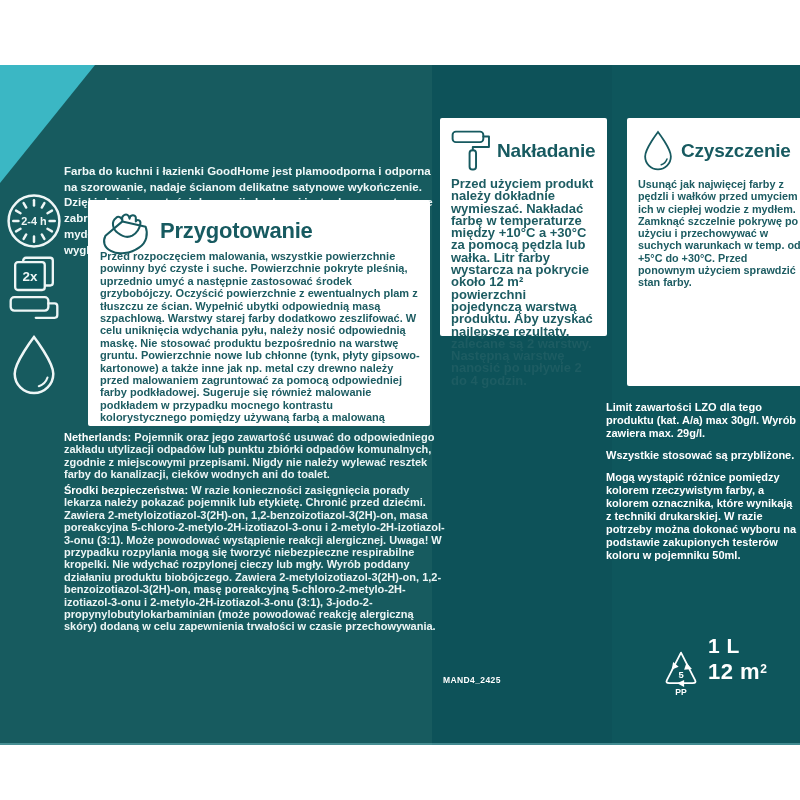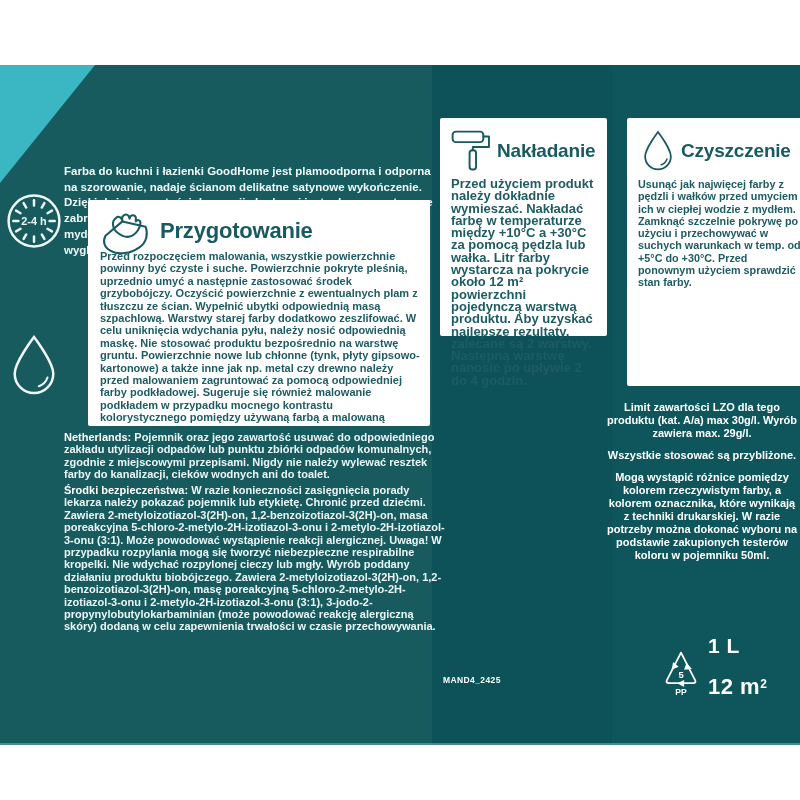--- a/index.html
+++ b/index.html
@@ -29,31 +29,31 @@
   .panel-przygotowanie .body{left:12px;right:10px;top:50px;font-size:11px;line-height:12.4px;}
   .panel-nakladanie .body{left:11px;right:9px;top:60px;font-size:13px;line-height:12.3px;}
   .panel-czyszczenie .body{left:11px;right:22px;top:60px;font-size:10.8px;line-height:12.3px;}
   .icon-box{position:absolute;}
   
   .finetext{position:absolute;left:64px;width:382px;font-size:11px;line-height:12.4px;
     font-weight:600;color:#ecf5f5;}
   .finetext .lead{font-weight:bold;color:#ffffff;}
   .disposal{top:366px;}
   .safety{top:419px;}
-  .voc{position:absolute;left:606px;top:336px;width:192px;text-align:center;
+  .voc{position:absolute;left:606px;top:336px;width:192px;text-align:left;
     color:#ffffff;font-size:11px;line-height:13px;font-weight:bold;}
   .voc p{margin:0 0 9px 0;}
   .manufacturer{position:absolute;left:443px;top:524px;width:170px;
     font-size:8px;line-height:8.7px;font-weight:600;color:#e9f3f3;}
   .manufacturer .line{display:block;}
   .manufacturer .tel{display:block;margin-top:3px;}
   .mand-code{position:absolute;left:443px;top:610px;font-size:8.5px;font-weight:bold;
     letter-spacing:0.4px;color:#ffffff;}
   .specs{position:absolute;left:708px;top:570px;color:#ffffff;font-weight:bold;line-height:1;}
-  .specs .volume{font-size:21px;display:block;margin-bottom:20px;letter-spacing:0.5px;}
+  .specs .volume{font-size:21px;display:block;margin-bottom:5px;letter-spacing:0.5px;}
   .specs .coverage{font-size:22px;display:block;letter-spacing:0.5px;}
   .specs sup{font-size:12px;vertical-align:6px;}
   .recycle{position:absolute;left:663px;top:583px;width:36px;height:48px;}
   svg{display:block;}
   svg text{font-family:"Liberation Sans","DejaVu Sans",sans-serif;}
 </style>
 </head>
 <body>
 
 <div id="stage">
@@ -76,20 +76,29 @@
         <line x1="27" y1="47" x2="27" y2="42"></line>
           <line x1="17" y1="44.3" x2="19.5" y2="40"></line>
         <line x1="9.7" y1="37" x2="14" y2="34.5"></line>
           <line x1="7" y1="27" x2="12" y2="27"></line>
         <line x1="9.7" y1="17" x2="14" y2="19.5"></line>
           <line x1="17" y1="9.7" x2="19.5" y2="14"></line>
         <text x="27" y="31" text-anchor="middle" font-size="10.5" font-weight="bold" fill="#eef6f6" stroke="none">2-4 h</text>
       </svg>
     </div>
 
+    <div class="icon-box" style="left:8px;top:189px;">
+      <svg width="52" height="72" viewBox="0 0 58 78" fill="none" stroke="#eef6f6" stroke-width="2.6" stroke-linejoin="round" stroke-linecap="round">
+        <rect x="17" y="3" width="33" height="31" rx="3"></rect>
+        <rect x="8" y="8" width="33" height="31" rx="3" fill="#0e565c"></rect>
+        <rect x="3" y="47" width="42" height="15" rx="4"></rect>
+        <path d="M45,54 L52,54 Q55,54 55,57 L55,67 Q55,70 52,70 L31,70"></path>
+        <text x="24.5" y="29" text-anchor="middle" font-size="15" font-weight="bold" fill="#eef6f6" stroke="none">2x</text>
+      </svg>
+    </div>
 
     <div class="icon-box" style="left:7px;top:267px;">
       <svg width="54" height="64" viewBox="0 0 56 64" fill="none" stroke="#eef6f6" stroke-width="2.6" stroke-linecap="round">
         <path d="M28,4 C28,4 8,30 8,42 a20,20 0 0 0 40,0 C48,30 28,4 28,4 Z"></path>
         <path d="M42,46 a14,14 0 0 1 -9,9" stroke-width="2.2"></path>
       </svg>
     </div>
 
     <div class="panel panel-przygotowanie">
       <div class="icon-box" style="left:10px;top:8px;">

